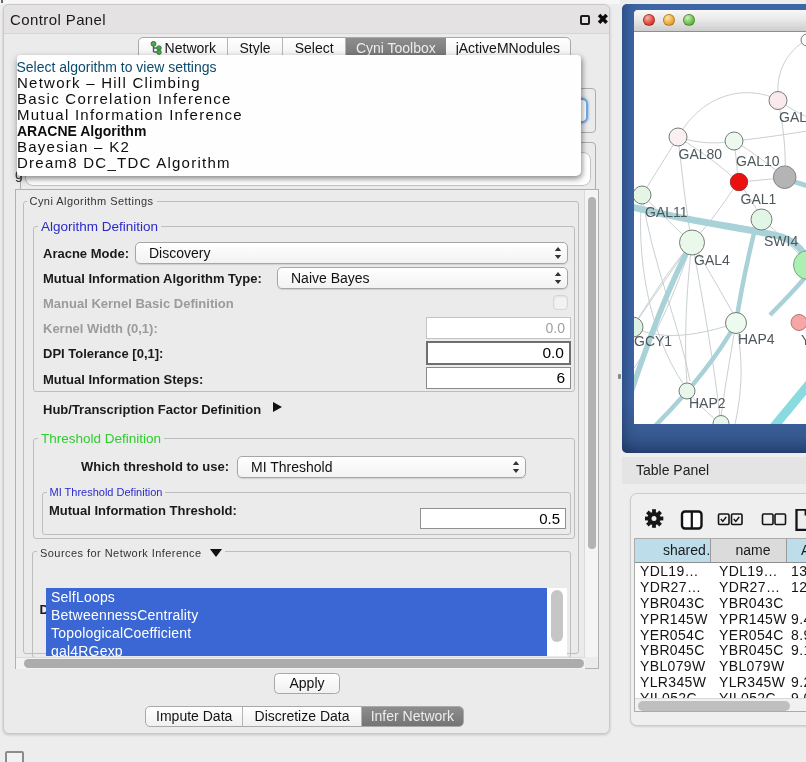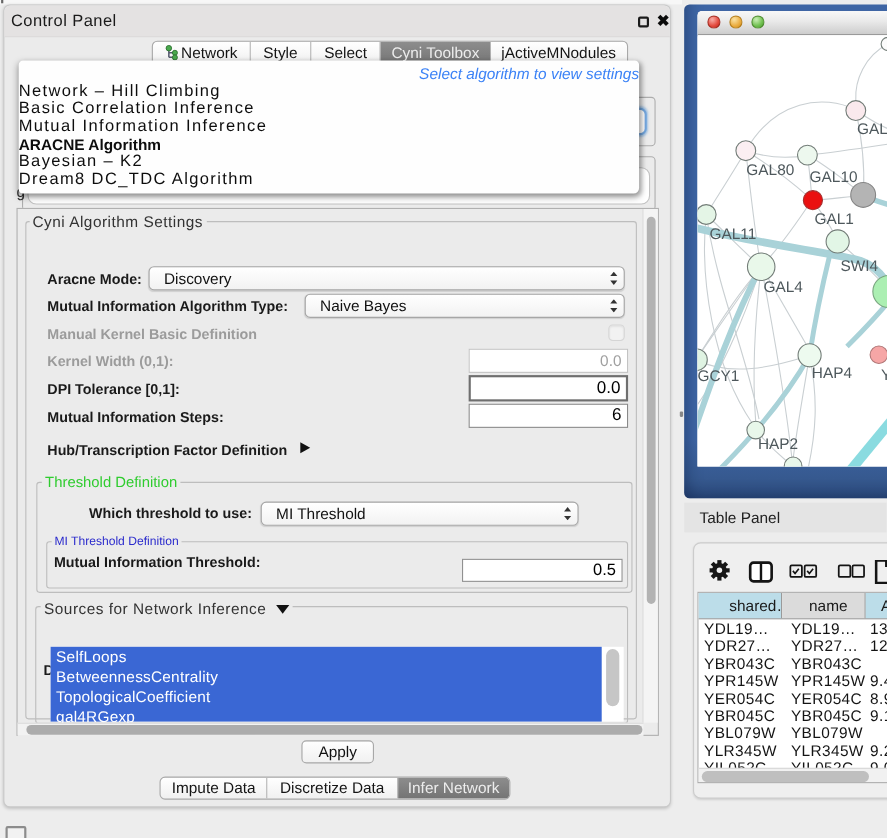--- a/index.html
+++ b/index.html
@@ -30,38 +30,38 @@
   #combo-top { position:absolute; left:24px; top:93px; width:560px; height:25px;
     border:2px solid #74a7de; border-radius:6px; background:#fff;
     box-shadow:0 0 2px 1px rgba(100,160,220,0.55); }
   #box2white { position:absolute; left:21px; top:147px; width:566px; height:34px;
     background:#fff; border:1px solid #c2c2c2; border-radius:8px; }
   #gfrag { position:absolute; left:11px; top:161px; font-size:14px; color:#333; }
   
   #popup { position:absolute; left:12.5px; top:49.5px; width:564.5px; height:121.5px; background:#fefefe;
     box-shadow:0 3px 7px rgba(0,0,0,0.35), 2px 2px 4px rgba(0,0,0,0.18);
     border-radius:4px 4px 5px 4px; }
-  #popup .hd { height:20.5px; line-height:24px; text-align:right; color:#3b82f6; font-size:14px;font-style:italic; }
+  #popup .hd { height:20.5px; line-height:24px; text-align:left; color:#0c4a6e; font-size:14px; }
   #popup .it { height:16px; line-height:16px; font-size:15px; letter-spacing:1.25px;
     color:#0d0d0d; padding-left:0.5px; white-space:nowrap; }
   
   #spane { position:absolute; left:11px; top:184px; width:584px; height:480px;
     border:1px solid #b0b0b0; background:#ebebeb; }
   #vscroll { position:absolute; right:0; top:0; width:14px; height:467px; background:#f4f4f4;
     border-left:1px solid #dadada; }
   #vscroll .th { position:absolute; left:3px; top:7px; width:8px; height:352px;
     background:#b3b3b3; border-radius:4px; }
   #hscroll { position:absolute; left:12px; top:651.5px; width:569px; height:12px; background:#f2f2f2;
     border-top:1px solid #dadada; }
   #hscroll .th { position:absolute; left:8px; top:1px; width:560px; height:9px;
     background:#acacac; border-radius:4.5px; }
   
   .grp { position:absolute; border:1px solid #bdbdbd; border-radius:3px; }
   .grp > .ttl { position:absolute; top:-8px; left:4px; background:#ebebeb; padding:0 3px;
-    font-size:14px; color:#333; line-height:15px; white-space:nowrap; }
+    font-size:11px; color:#333; line-height:15px; white-space:nowrap; }
   .lbl { position:absolute; font-size:13px; line-height:15px; font-weight:bold; color:#1a1a1a; white-space:nowrap; }
   .lbl.dis { color:#9b9b9b; }
   .combo { position:absolute; border:1px solid #a6a6a6; border-radius:5px;
     background:linear-gradient(#ffffff,#f2f2f2); font-size:14px; color:#111;
     box-shadow:0 1px 1px rgba(0,0,0,0.12); }
   .combo .cv { position:absolute; left:13px; top:0; line-height:20px; white-space:nowrap; }
   .combo svg.ar { position:absolute; right:5px; top:50%; margin-top:-6px; }
   .tf { position:absolute; background:#fff; font-size:14px; color:#000;
     text-align:right; padding-right:5px; }
   
@@ -175,20 +175,23 @@
     <div id="spane">
       <div id="vscroll">
           <div class="th"></div>
         </div>
     </div>
 
     <div class="grp" style="left:18.5px; top:196px; width:556px; height:453px;">
       <div class="ttl" style="letter-spacing:0.45px; left:3px;">Cyni Algorithm Settings</div>
     </div>
 
+    <div class="grp" style="left:29px; top:220.5px; width:542px; height:166px;">
+      <div class="ttl" style="color:#2a2acc; font-size:13.5px;">Algorithm Definition</div>
+    </div>
 
     <div class="lbl" style="left:39px; top:241px;">Aracne Mode:</div>
     <div class="combo" style="left:131px; top:236.5px; width:433px; height:22px;">
       <div class="cv">Discovery</div>
       <svg class="ar" width="8" height="12" viewBox="0 0 8 12">
         <path d="M4 0 L7.2 4 H0.8 Z" fill="#333"></path>
           <path d="M4 12 L7.2 8 H0.8 Z" fill="#333"></path>
       </svg>
     </div>
 

